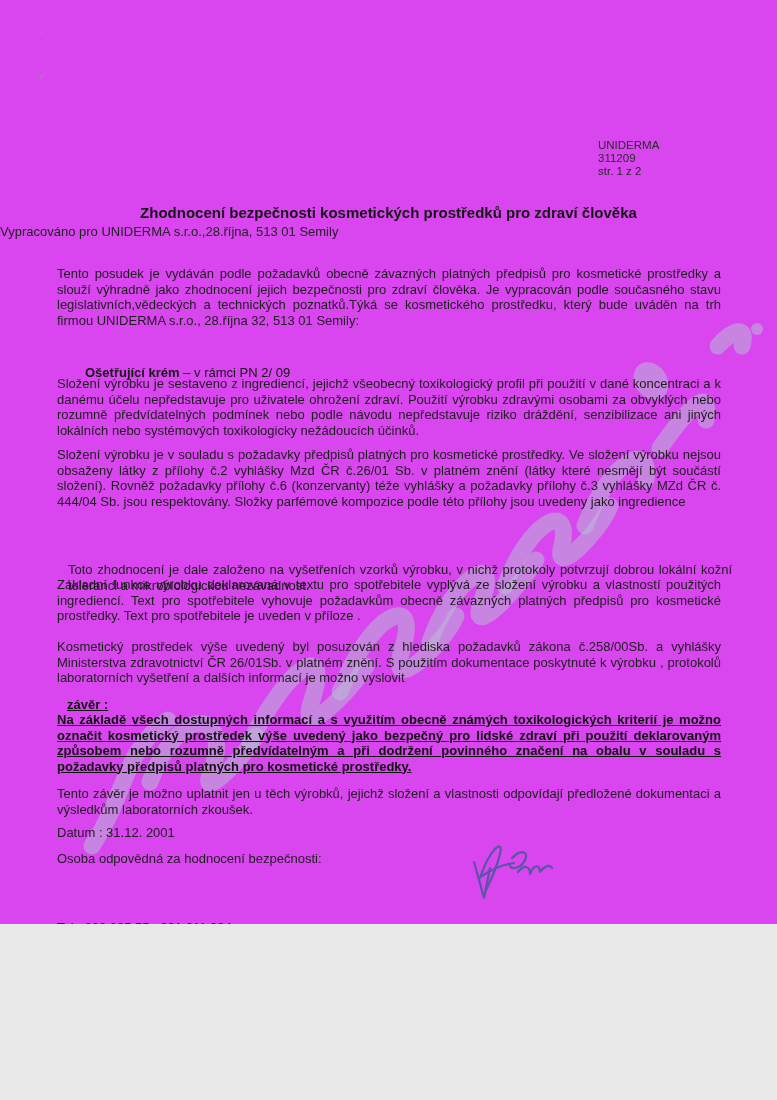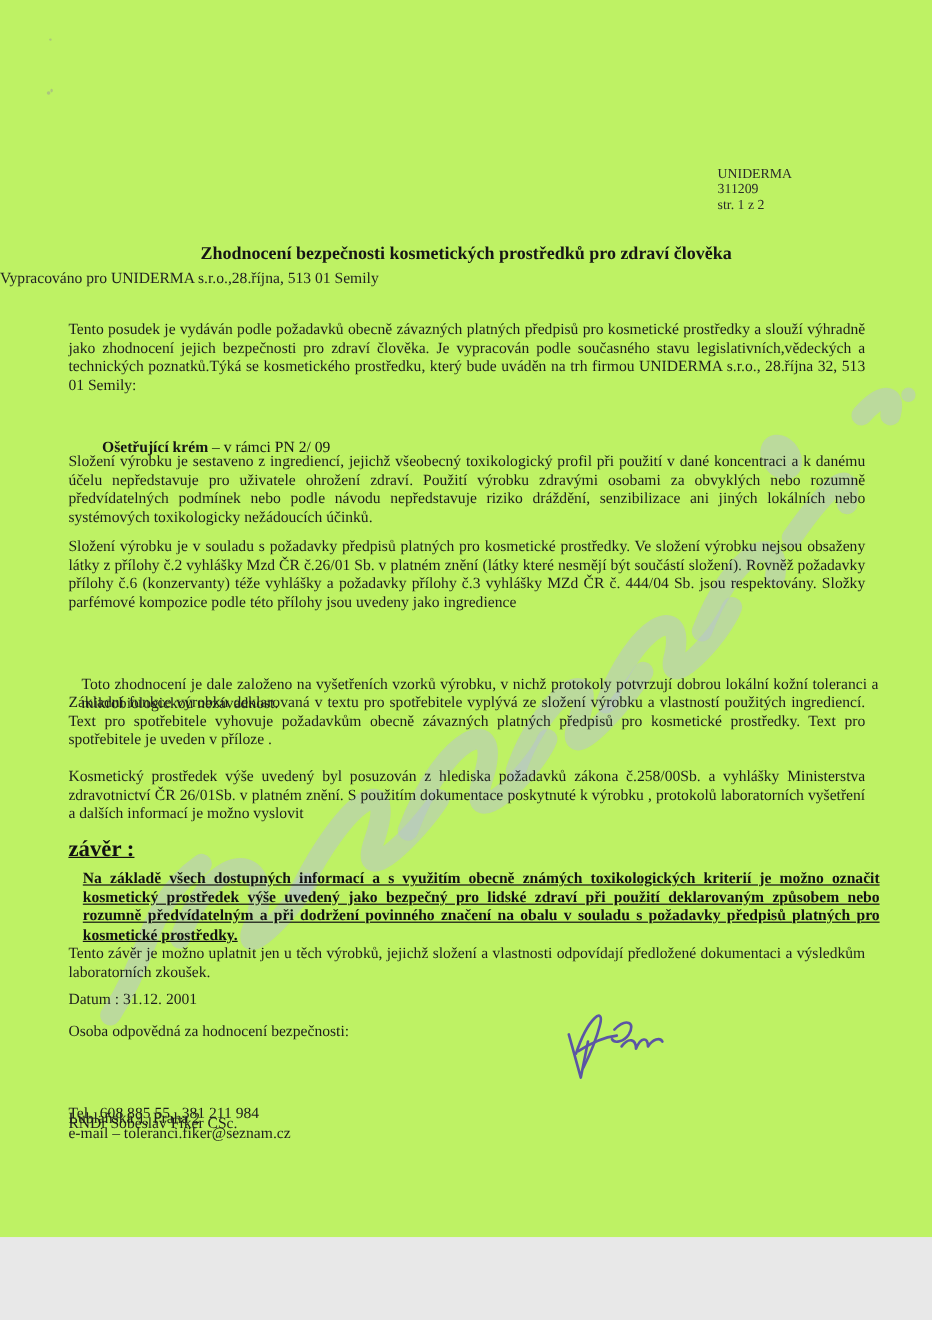--- a/index.html
+++ b/index.html
@@ -1,21 +1,21 @@
 <!DOCTYPE html>
 <html><head>
 <meta charset="utf-8">
 <style>
   html,body{margin:0;padding:0;background:#e8e8e8;}
   .page{
     position:relative;
-    width:777px;height:1031px;
-    background:#bef264;
+    width:777px;height:924px;
+    background:#d946ef;
     overflow:hidden;
-    font-family:Liberation Serif, serif;
+    font-family:Liberation Sans, sans-serif;
     color:#1c1c1c;
   }
   .content{position:relative;z-index:2;}
   .wm{position:absolute;z-index:1;left:0;top:0;pointer-events:none;}
   .hdr{
     position:absolute;left:598px;top:139px;
     font-size:11.5px;line-height:13px;color:#2a2a2a;
   }
   .title{
     position:absolute;left:0;top:204px;width:777px;
@@ -28,25 +28,25 @@
   .para{
     position:absolute;left:57px;width:664px;margin:0;
     font-size:13px;line-height:15.5px;text-align:justify;color:#1d1d1d;
   }
   .product{
     position:absolute;left:85px;margin:0;
     font-size:13px;color:#151515;
   }
   .product .b{font-weight:bold;}
   .zaver{
-    position:absolute;left:57px;margin:0;
-    font-size:19px;font-weight:bold;text-decoration:underline;color:#111;
+    position:absolute;left:67px;margin:0;
+    font-size:13px;font-weight:bold;text-decoration:underline;color:#111;
   }
   .concl{
-    position:absolute;left:57px;width:664px;margin:12px;
+    position:absolute;left:57px;width:664px;margin:0;
     font-size:13px;line-height:15.5px;text-align:justify;
     font-weight:bold;text-decoration:underline;color:#111;
   }
   .line{
     position:absolute;left:57px;margin:0;
     font-size:13px;color:#1d1d1d;white-space:pre;
   }
   .speck{position:absolute;background:#9a9a9a;border-radius:50%;opacity:.5;z-index:2;}
 </style>
 </head>

